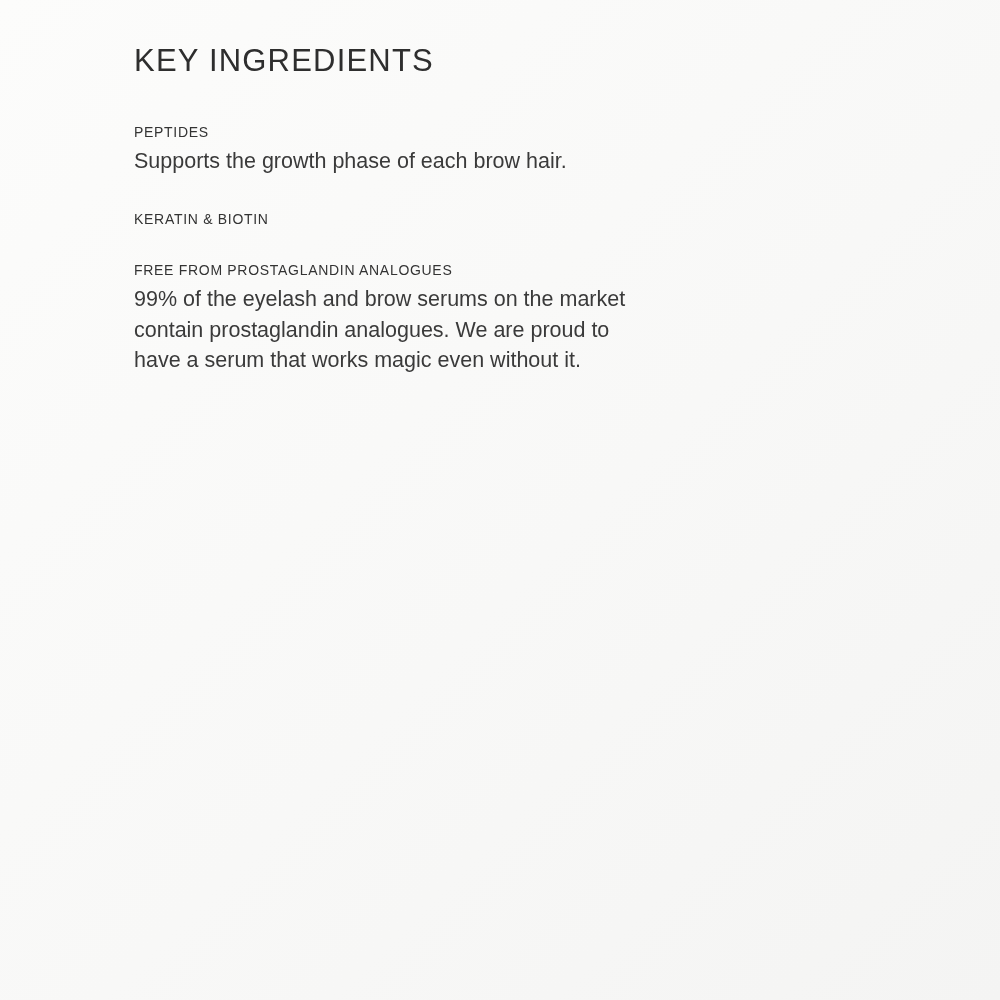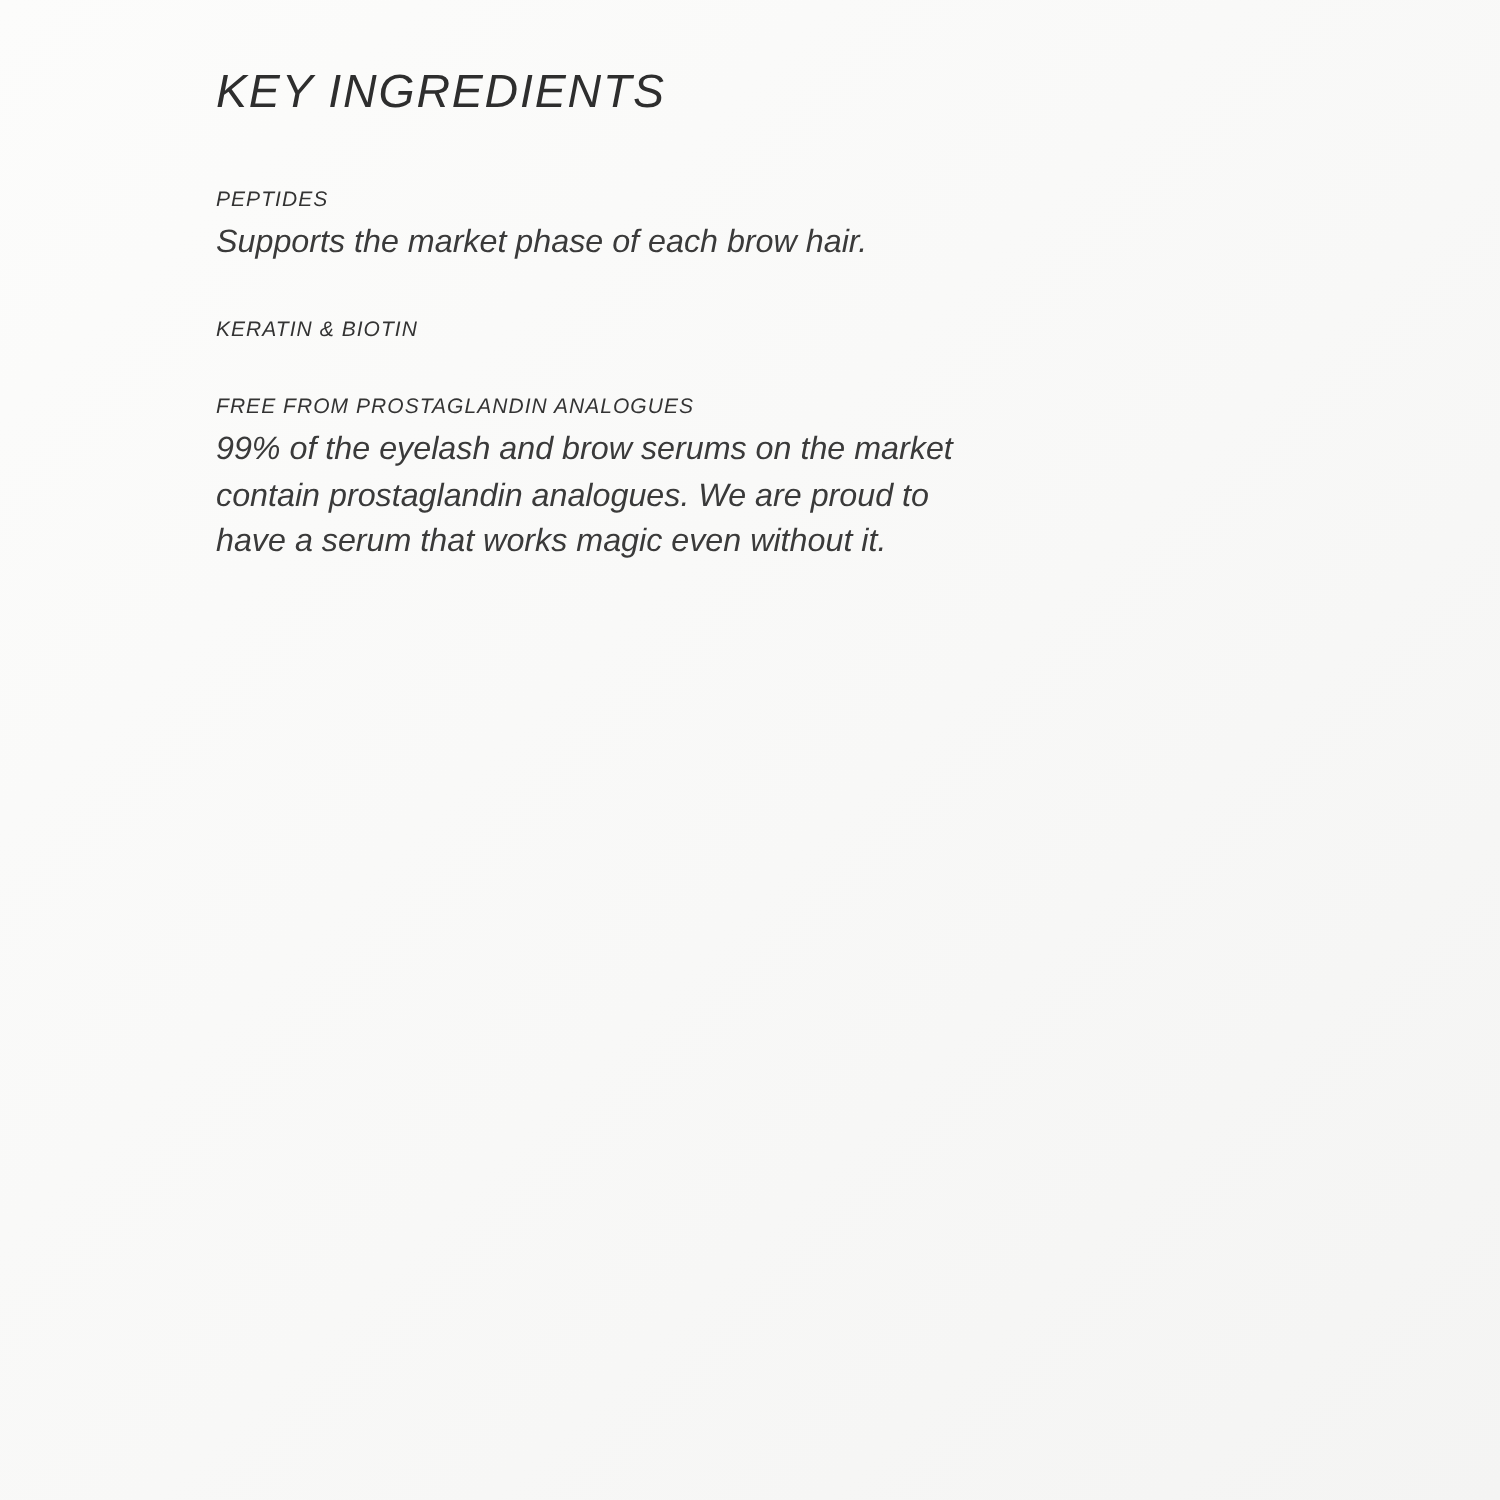--- a/index.html
+++ b/index.html
@@ -17,24 +17,23 @@
 
   .page {
     position: absolute;
     inset: 0;
     background: linear-gradient(135deg, #fcfcfb 0%, #f8f8f7 55%, #f4f4f3 100%);
   }
 
   
   .content {
     position: absolute;
-    left: 144px;
+    left: 134px;
     top: 44px;
     width: 520px;
-    font-style: italic;
   }
 
   .page-title {
     font-size: 31px;
     letter-spacing: 1.2px;
     font-weight: 400;
     color: #2e2e2e;
     margin: 0 0 46px 0;
     line-height: 1.1;
   }
@@ -76,21 +75,21 @@
 </head>
 <body>
 
 <div class="page">
 
   <div class="content">
     <h1 class="page-title">KEY INGREDIENTS</h1>
 
     <div class="block">
       <h2 class="block-heading">PEPTIDES</h2>
-      <p class="block-body">Supports the market phase of each brow hair.</p>
+      <p class="block-body">Supports the growth phase of each brow hair.</p>
     </div>
 
 
     <div class="block">
       <h2 class="block-heading">KERATIN &amp; BIOTIN</h2>
     </div>
 
     <div class="block">
       <h2 class="block-heading">FREE FROM PROSTAGLANDIN ANALOGUES</h2>
       <p class="block-body">99% of the eyelash and brow serums on the market contain prostaglandin analogues. We are proud to have a serum that works magic even without it.</p>

